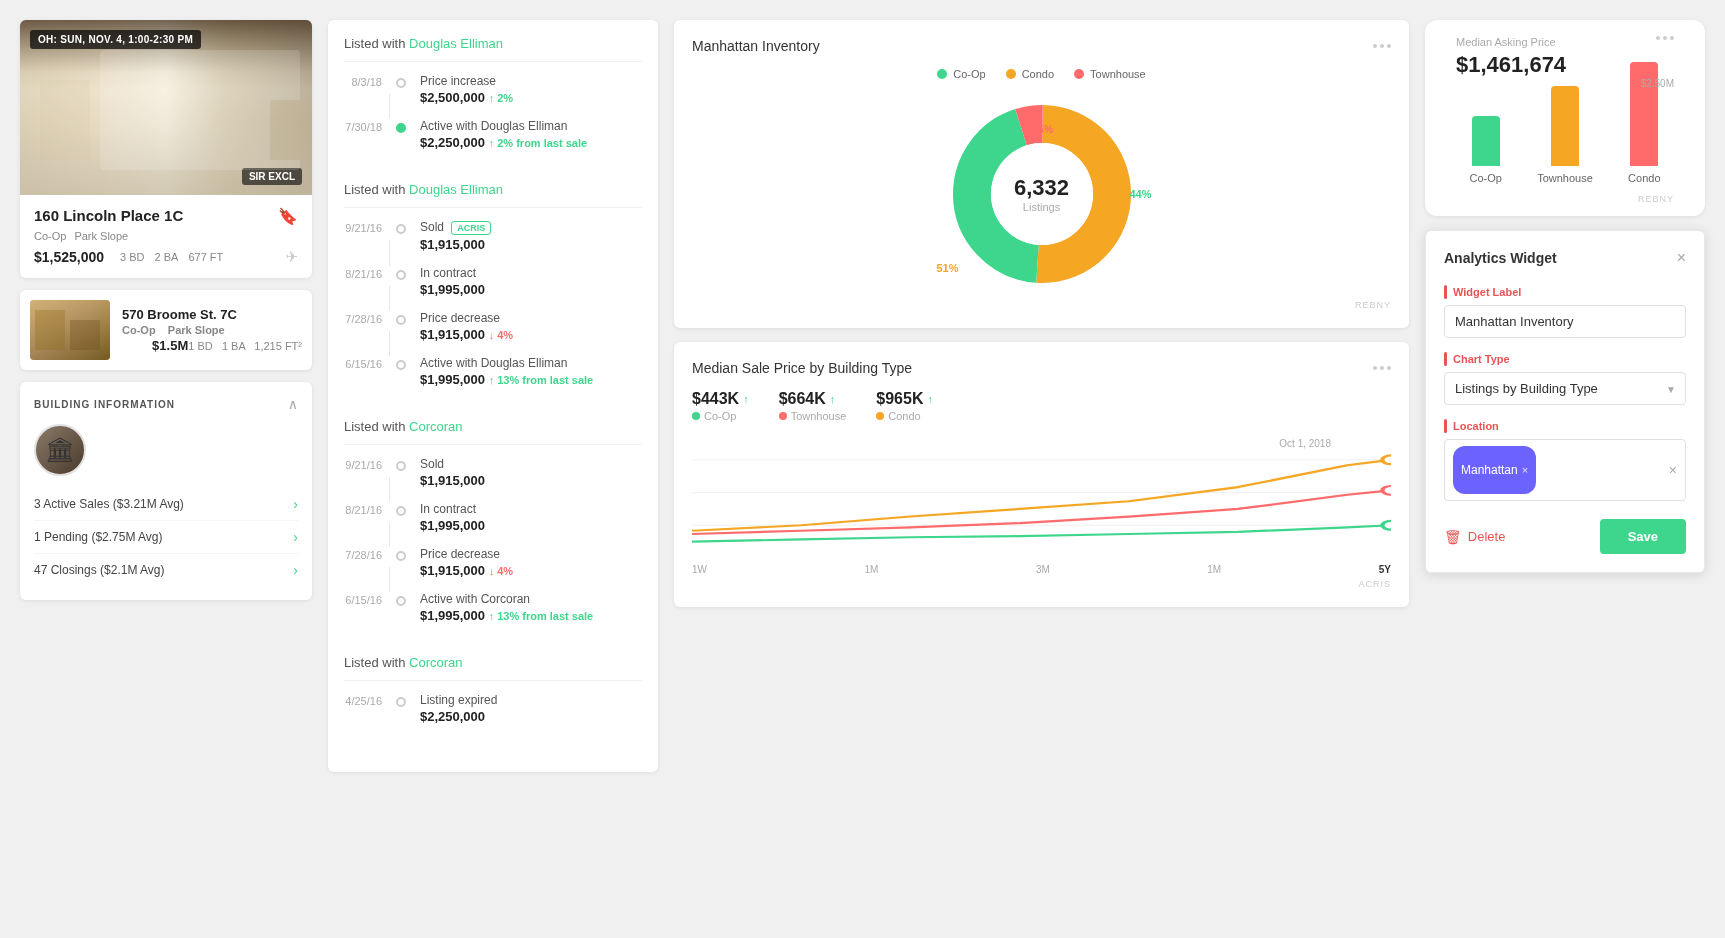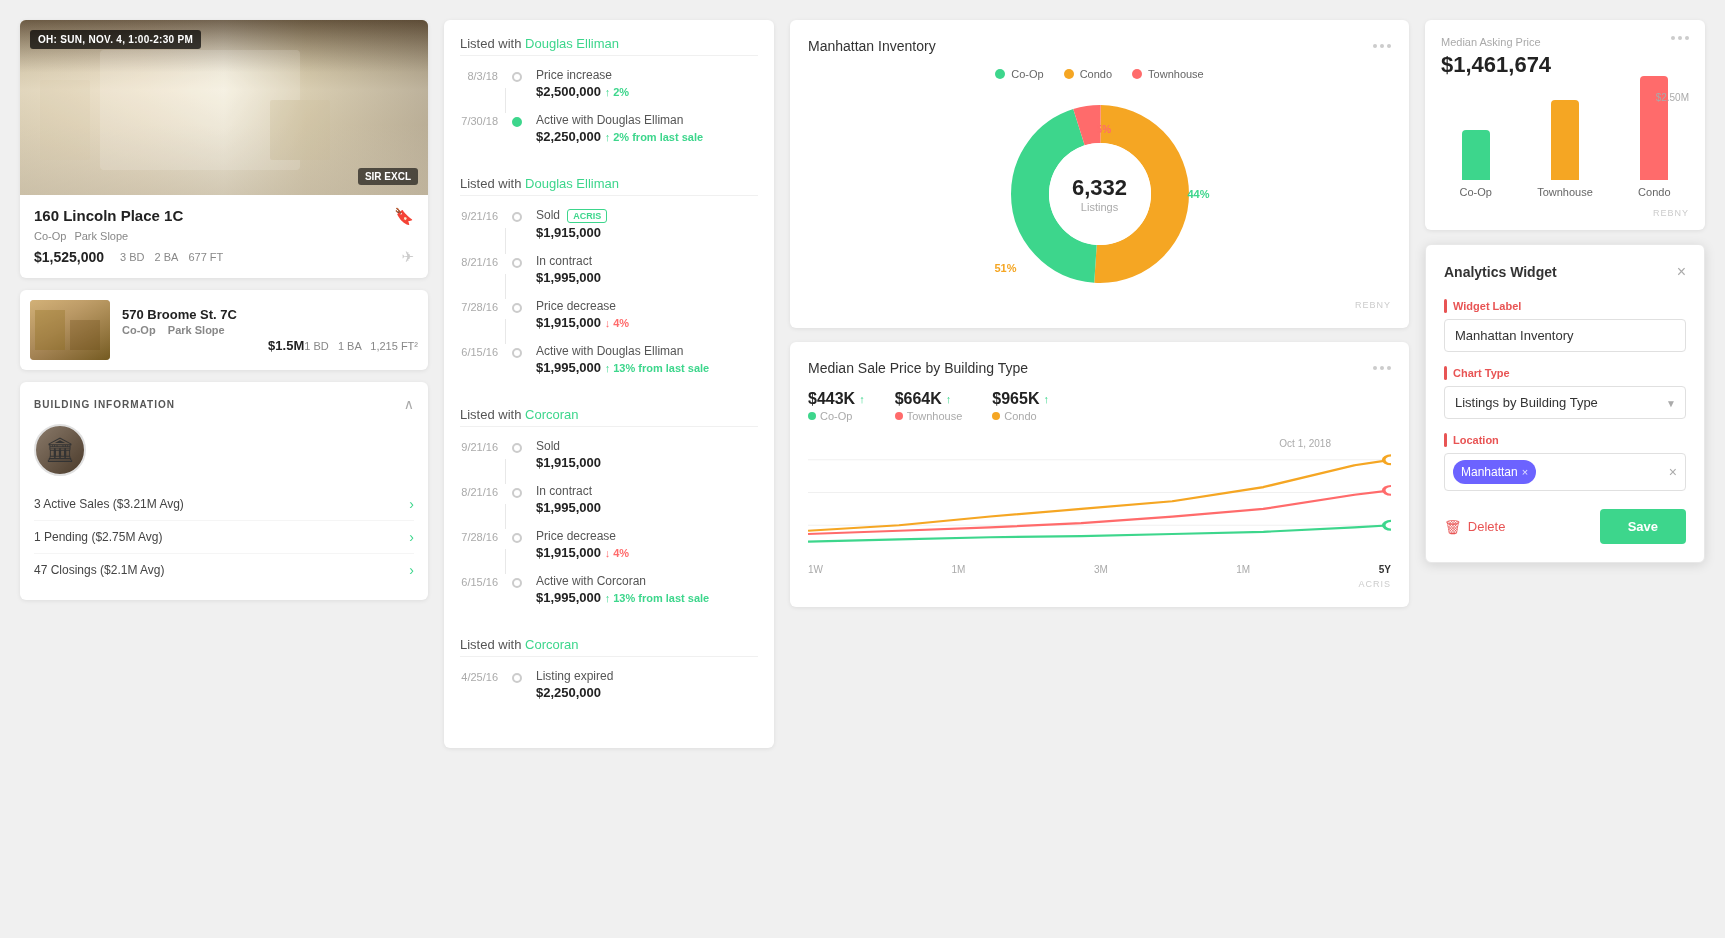--- a/index.html
+++ b/index.html
@@ -13,21 +13,21 @@
     }
 
     .main-layout {
       display: flex;
       gap: 16px;
       align-items: flex-start;
     }
 
     
     .col1 {
-      width: 408px;
+      width: 292px;
       flex-shrink: 0;
       display: flex;
       flex-direction: column;
       gap: 12px;
     }
 
     .property-card {
       background: #fff;
       border-radius: 6px;
       overflow: hidden;
@@ -317,21 +317,21 @@
     }
 
     .listing-group {
       margin-bottom: 18px;
     }
 
     .listing-agent-title {
       font-size: 13px;
       color: #555;
       margin-bottom: 12px;
-      padding-bottom: 4px;
+      padding-bottom: 10px;
       border-bottom: 1px solid #f0f0f0;
     }
 
     .listing-agent-title a {
       color: #3DD68C;
       text-decoration: none;
       font-weight: 500;
     }
 
     .listing-timeline {
@@ -643,41 +643,40 @@
       width: 280px;
       flex-shrink: 0;
       display: flex;
       flex-direction: column;
       gap: 14px;
     }
 
     
     .bar-chart-card {
       background: #fff;
-      border-radius: 6px;
+      border-radius: 12px;
       box-shadow: 0 1px 4px rgba(0,0,0,0.08);
-      padding: 16px 16px 12px;
+      padding: 16px 31px 12px;
     }
 
     .bar-chart-header {
       display: flex;
       justify-content: space-between;
       margin-bottom: 4px;
     }
 
     .bar-chart-title {
       font-size: 11px;
       color: #aaa;
     }
 
     .bar-chart-price {
       font-size: 22px;
       font-weight: 700;
       color: #222;
-      margin-bottom: 14px;
     }
 
     .bar-chart-area {
       display: flex;
       align-items: flex-end;
       gap: 20px;
       height: 110px;
       padding-bottom: 4px;
       position: relative;
     }
@@ -813,21 +812,21 @@
       display: flex;
       align-items: center;
       flex-wrap: wrap;
       gap: 4px;
     }
 
     .location-tag {
       background: #6C63FF;
       color: #fff;
       font-size: 12px;
-      padding: 5px 8px;
+      padding: 17px 8px;
       border-radius: 12px;
       display: flex;
       align-items: center;
       gap: 4px;
     }
 
     .location-tag-remove {
       cursor: pointer;
       font-size: 11px;
       opacity: 0.8;

